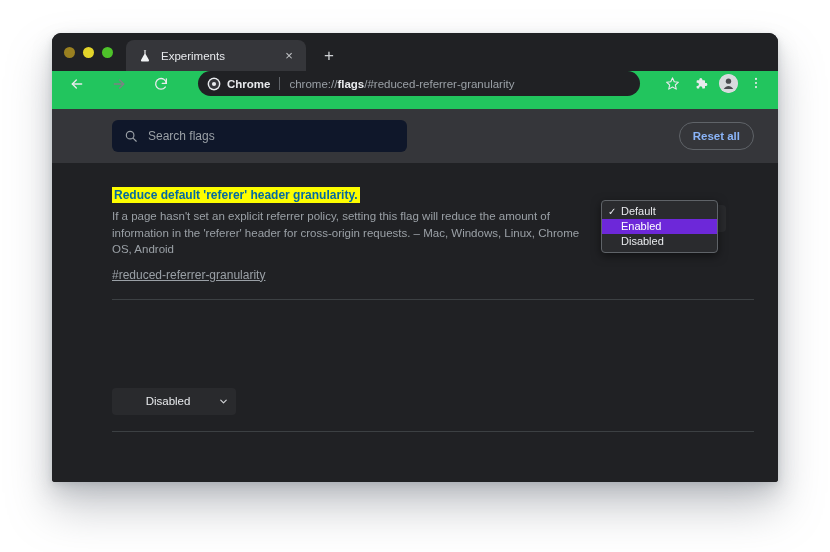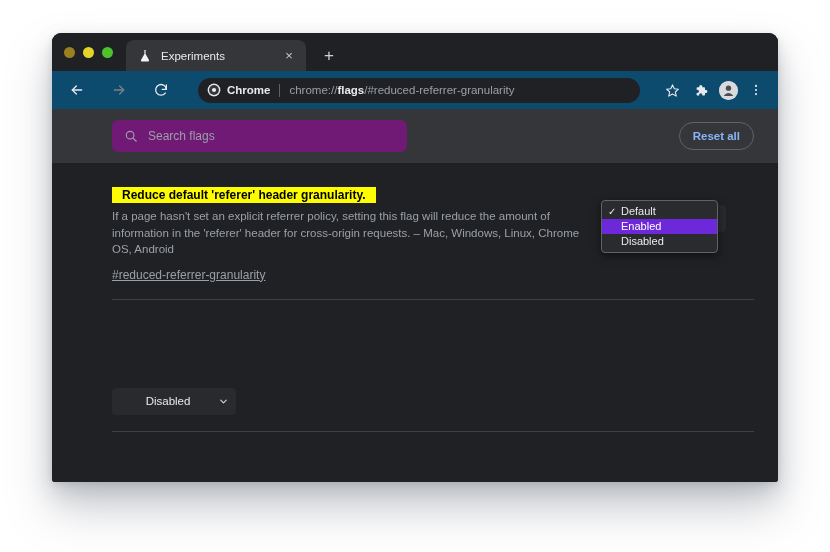--- a/index.html
+++ b/index.html
@@ -89,23 +89,23 @@
     margin-left: 10px; margin-bottom: 3px;
     display: flex; align-items: center; justify-content: center;
     color: #cfd1d4;
     font-size: 17px;
     line-height: 1;
   }
 
   
   .toolbar {
     height: 38px;
-    background: #0c4a6e;
-    display: flex;
-    align-items: center;
+    background: #22c55e;
+    display: flex;
+    align-items: flex-start;
     padding: 0 10px 0 12px;
     gap: 16px;
   }
   .navbtn {
     width: 26px; height: 26px;
     display: flex; align-items: center; justify-content: center;
     color: #e8eaed;
     flex: 0 0 auto;
   }
   .navbtn.dim { color: #7e8184; }
@@ -180,21 +180,21 @@
     height: 54px;
     background: #35363a;
     display: flex;
     align-items: center;
     padding: 0 24px 0 60px;
   }
   .search-field {
     flex: 1;
     max-width: 360px;
     height: 32px;
-    background: #701a75;
+    background: #0f172a;
     border-radius: 6px;
     display: flex;
     align-items: center;
     padding: 0 12px;
     gap: 10px;
   }
   .search-field .placeholder {
     color: #9aa0a6;
     font-size: 12px;
   }
@@ -236,22 +236,22 @@
 
   .flag-title {
     font-size: 12px;
     font-weight: bold;
     color: #e8eaed;
     margin-bottom: 5px;
     display: inline-block;
   }
   .flag-title.highlight {
     background: #fdfd00;
-    color: #000000;
-    padding: 1px 10px;
+    color: #0369a1;
+    padding: 1px 2px;
   }
   .flag-desc {
     font-size: 11.5px;
     line-height: 16.5px;
     color: #9aa0a6;
     margin-bottom: 7px;
   }
   .flag-permalink {
     font-size: 12px;
     color: #9aa0a6;

